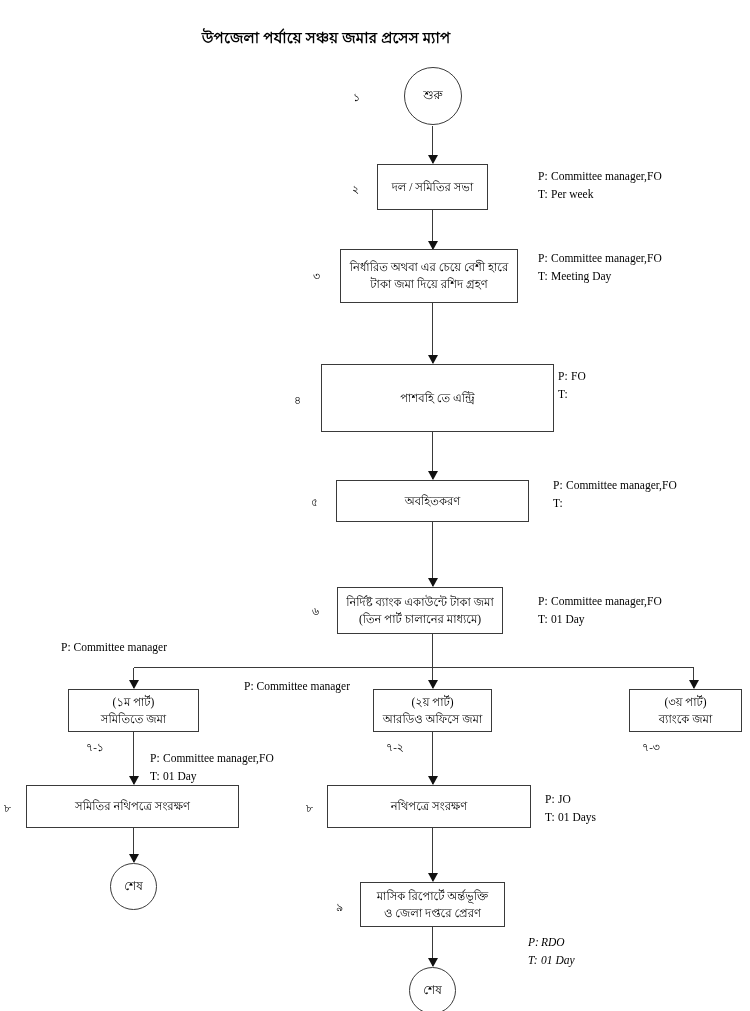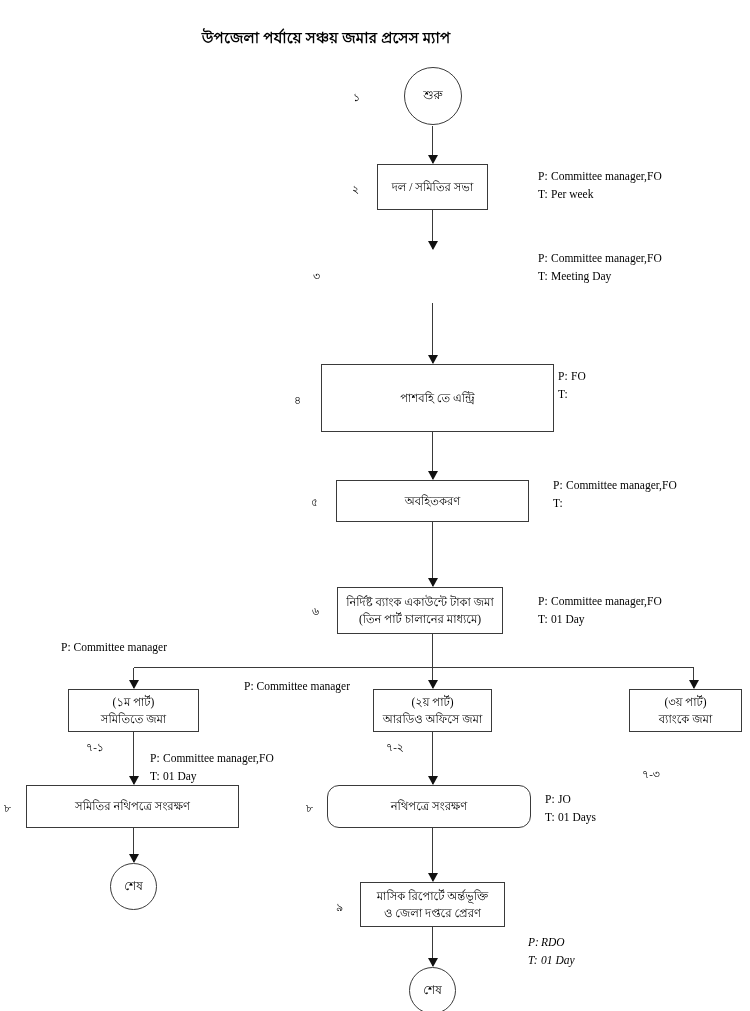--- a/index.html
+++ b/index.html
@@ -154,20 +154,24 @@
 
   <div class="node" style="left:377px; top:164px; width:111px; height:46px;">
     <span class="ln">দল / সমিতির সভা</span>
   </div>
   <div class="stepnum" style="left:352px; top:181px;">২</div>
   <div class="pt" style="left:538px; top:168px;">
     <span class="row"><span class="k">P:</span><span>Committee manager,FO</span></span>
     <span class="row"><span class="k">T:</span><span>Per week</span></span>
   </div>
 
+  <div class="node" style="left:340px; top:249px; width:178px; height:54px;">
+    <span class="ln">নির্ধারিত অথবা এর চেয়ে বেশী হারে</span>
+    <span class="ln">টাকা জমা দিয়ে রশিদ গ্রহণ</span>
+  </div>
   <div class="stepnum" style="left:313px; top:268px;">৩</div>
   <div class="pt" style="left:538px; top:250px;">
     <span class="row"><span class="k">P:</span><span>Committee manager,FO</span></span>
     <span class="row"><span class="k">T:</span><span>Meeting Day</span></span>
   </div>
 
   <div class="node" style="left:321px; top:364px; width:233px; height:68px;">
     <span class="ln">পাশবহি তে এন্ট্রি</span>
   </div>
   <div class="stepnum" style="left:294px; top:392px;">৪</div>
@@ -207,33 +211,33 @@
   <div class="node" style="left:373px; top:689px; width:119px; height:43px;">
     <span class="ln">(২য় পার্ট)</span>
     <span class="ln">আরডিও অফিসে জমা</span>
   </div>
   <div class="stepnum" style="left:386px; top:739px;">৭-২</div>
 
   <div class="node" style="left:629px; top:689px; width:113px; height:43px;">
     <span class="ln">(৩য় পার্ট)</span>
     <span class="ln">ব্যাংকে জমা</span>
   </div>
-  <div class="stepnum" style="left:642px; top:739px;margin-top:27px;">৭-৩</div>
+  <div class="stepnum" style="left:642px; top:739px;">৭-৩</div>
 
   <div class="pt" style="left:150px; top:750px;">
     <span class="row"><span class="k">P:</span><span>Committee manager,FO</span></span>
     <span class="row"><span class="k">T:</span><span>01 Day</span></span>
   </div>
 
   <div class="node" style="left:26px; top:785px; width:213px; height:43px;">
     <span class="ln">সমিতির নথিপত্রে সংরক্ষণ</span>
   </div>
   <div class="stepnum" style="left:4px; top:800px;">৮</div>
 
-  <div class="node" style="left:327px; top:785px; width:204px; height:43px;border-radius:12px;">
+  <div class="node" style="left:327px; top:785px; width:204px; height:43px;">
     <span class="ln">নথিপত্রে সংরক্ষণ</span>
   </div>
   <div class="stepnum" style="left:306px; top:800px;">৮</div>
   <div class="pt" style="left:545px; top:791px;">
     <span class="row"><span class="k">P:</span><span>JO</span></span>
     <span class="row"><span class="k">T:</span><span>01 Days</span></span>
   </div>
 
   <div class="terminal" style="left:110px; top:863px; width:47px; height:47px;">
     <span class="ln">শেষ</span>

